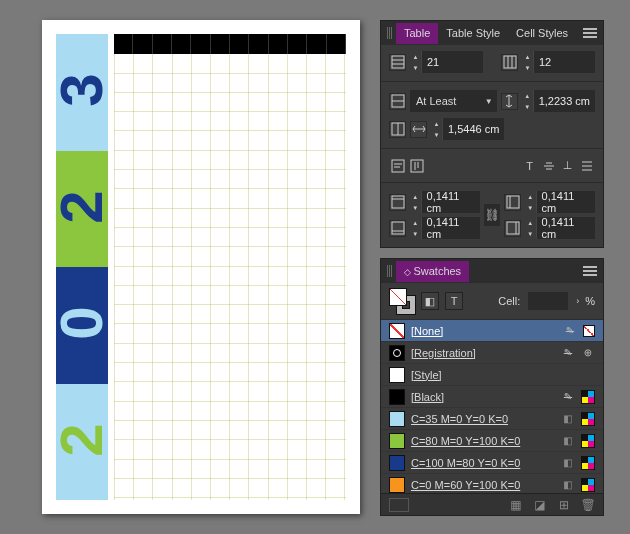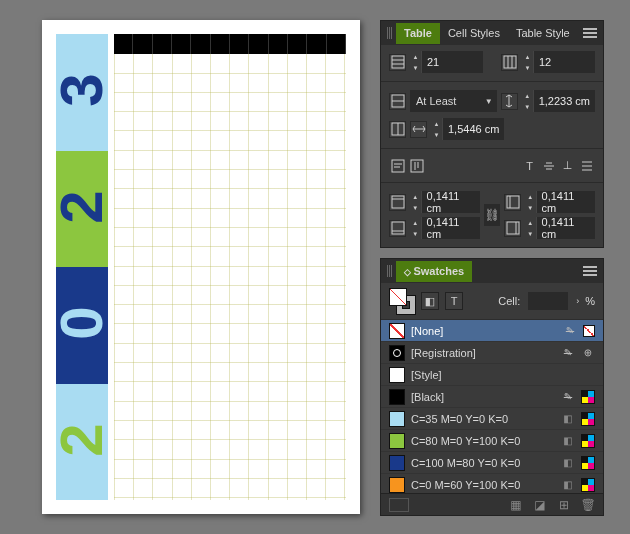--- a/index.html
+++ b/index.html
@@ -73,22 +73,22 @@
   .panel-tabs .grip {
     display: flex; gap:1px; margin: 0 4px 0 2px;
   }
   .panel-tabs .grip span{
     width:1px; height:12px; background:#666;
   }
   .panel-tabs .tab {
     padding: 4px 8px 5px 8px; cursor: default;
   }
   .panel-tabs .tab.active {
-    background: #4d7c0f;
-    font-weight: bold;
+    background: #701a75;
+    font-weight: normal;
   }
   .panel-tabs .menu {
     margin-left: auto; margin-right: 6px;
     width: 14px; height: 10px;
     display: flex; flex-direction: column; justify-content: space-between;
   }
   .panel-tabs .menu span { height: 2px; background: #bbb; }
 
   
   #table-panel { left: 380px; top: 20px; width: 224px; height: 228px; }
@@ -186,21 +186,21 @@
   }
   .sw-chip.none {
     background: linear-gradient(45deg, transparent 0 45%, #e33 45% 55%, transparent 55% 100%), #fff;
   }
   .sw-chip.reg {
     background:#000; position:relative;
   }
   .sw-chip.reg::after{
     content:""; position:absolute; inset:3px; border:1px solid #fff; border-radius:50%;
   }
-  .sw-name { flex:1; white-space:nowrap; overflow:hidden; text-overflow:ellipsis; }
+  .sw-name { flex:1; white-space:nowrap; overflow:hidden; text-overflow:ellipsis;text-decoration:underline; }
   .sw-ico {
     width:14px; height:14px; font-size:10px; display:flex; align-items:center; justify-content:center;
     color:#bbb;
   }
   .cmyk {
     width:14px; height:14px;
     background:
       conic-gradient(#00aeef 0 25%, #ec008c 25% 50%, #fff200 50% 75%, #111 75% 100%);
     border:1px solid #111;
   }
@@ -264,22 +264,22 @@
 </div>
 
 <div class="panel" id="table-panel">
   <div class="panel-tabs">
     <div class="grip">
         <span></span>
         <span></span>
         <span></span>
       </div>
     <div class="tab active">Table</div>
+    <div class="tab">Table Style</div>
     <div class="tab">Cell Styles</div>
-    <div class="tab">Table Style</div>
     <div class="menu">
         <span></span>
         <span></span>
         <span></span>
       </div>
   </div>
 
   <div class="panel-body">
 
     <div class="row">

